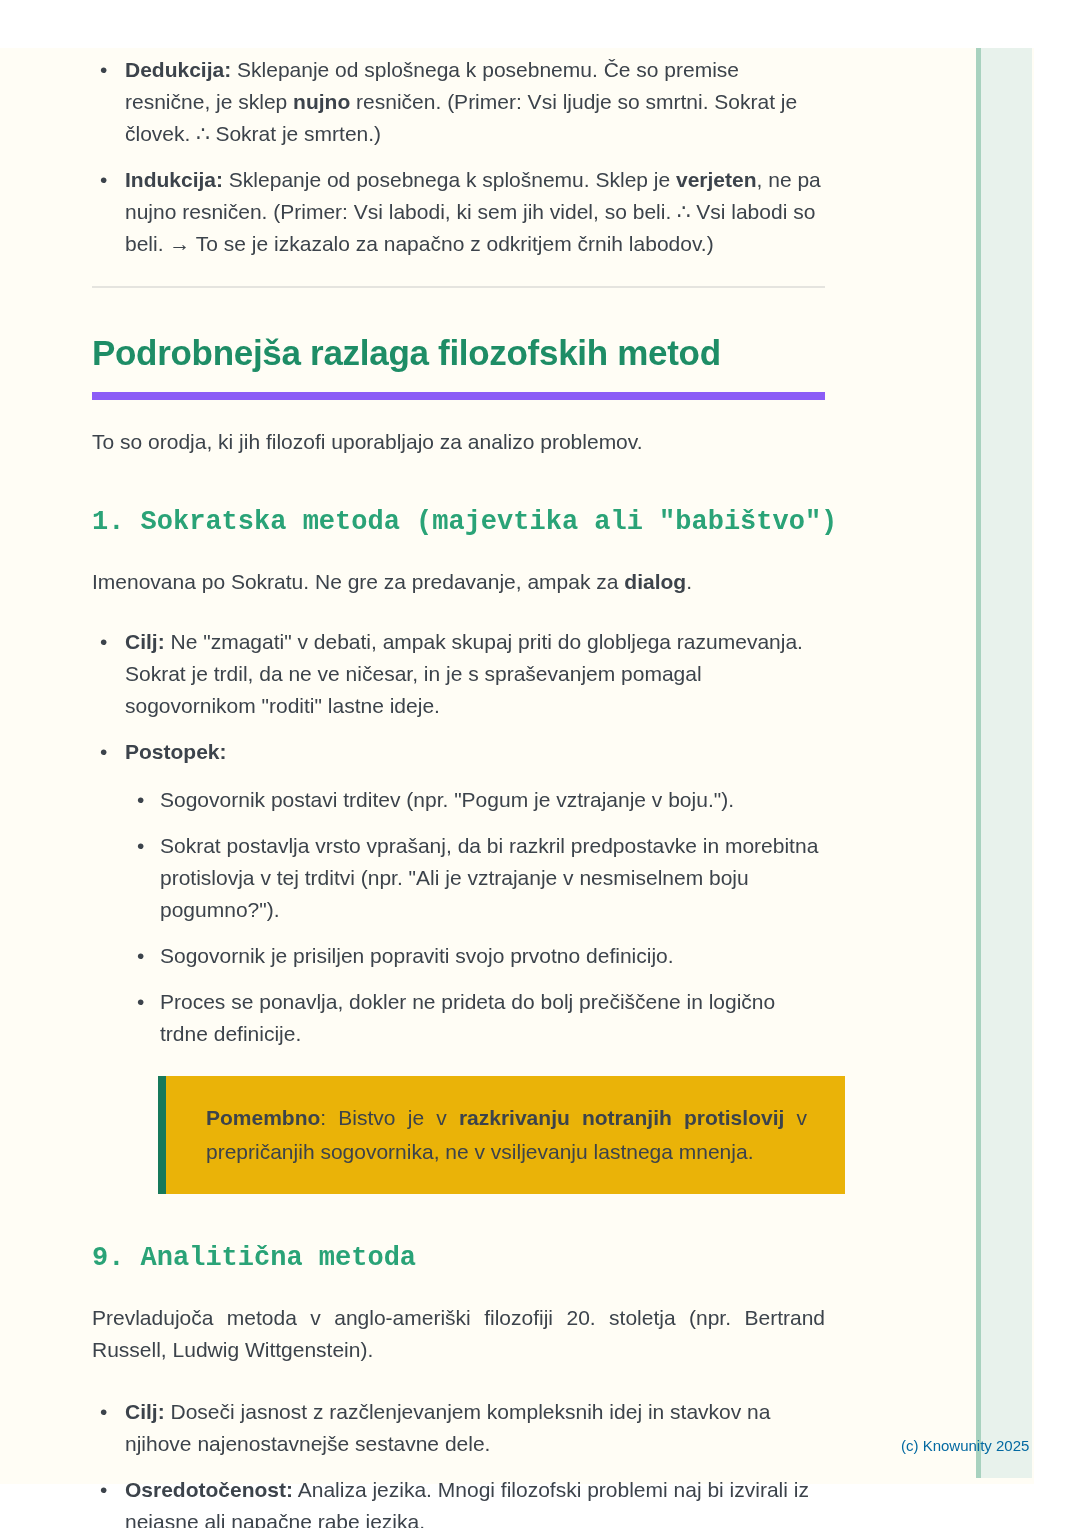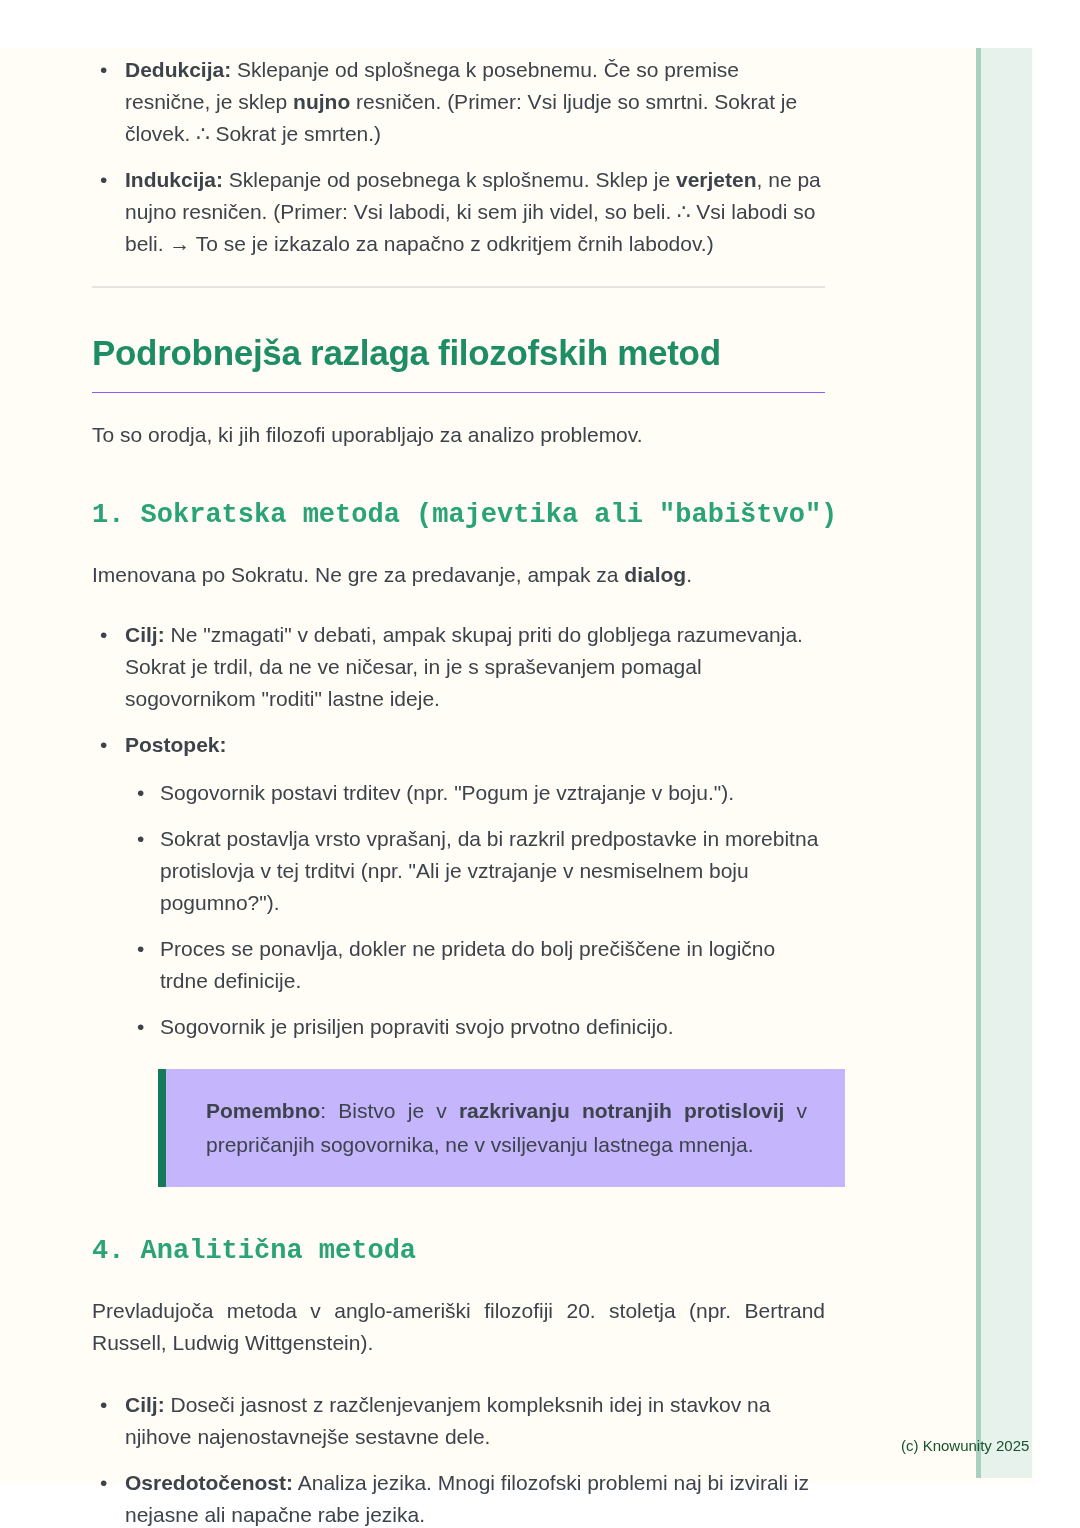--- a/index.html
+++ b/index.html
@@ -27,38 +27,38 @@
   ul.blist>li::before{content:"•";position:absolute;left:8px;top:0;color:#3c434b;}
   ul.sublist{margin-top:16px;}
   ul.sublist>li{position:relative;padding-left:35px;margin-bottom:14px;}
   ul.sublist>li::before{content:"•";position:absolute;left:12px;top:0;color:#3c434b;}
   hr.divider{
     border:none;border-top:2px solid #e5e4df;margin:26px 0 0 0;width:733px;
   }
   h1{
     margin:42px 0 0 0;font-size:35px;line-height:46px;letter-spacing:-0.3px;
     color:#1e8d66;font-weight:700;white-space:nowrap;
-    padding-bottom:16px;border-bottom:1px solid #8b5cf6;width:733px;box-sizing:border-box;
+    padding-bottom:16px;border-bottom:8px solid #8b5cf6;width:733px;box-sizing:border-box;
   }
   h2{
     margin:46px 0 0 0;font-size:27px;line-height:36px;
     color:#2aa377;font-weight:700;white-space:nowrap;font-family:Liberation Mono, monospace;
   }
   p.para{margin:26px 0 0 0;}
   p.just{text-align:justify;}
   .s1-list{margin-top:28px;}
   .callout{
     margin:26px 0 8px 66px;width:687px;box-sizing:border-box;
-    background:#c4b5fd;border-left:8px solid #17795b;
+    background:#eab308;border-left:8px solid #17795b;
     padding:25px 38px 25px 40px;
   }
   .callout p{margin:0;text-align:justify;line-height:34px;}
   .s2-list{margin-top:30px;}
   .watermark{
-    position:absolute;left:901px;top:1437px;font-size:15px;color:#14532d;z-index:5;
+    position:absolute;left:901px;top:1437px;font-size:15px;color:#0369a1;z-index:5;
   }
 </style>
 </head>
 <body>
 
 <div class="page">
   <div class="content">
 
     <ul class="blist">
       <li>
@@ -83,33 +83,33 @@
 
     <ul class="blist s1-list">
       <li>
         <span class="b">Cilj:</span><span> Ne "zmagati" v debati, ampak skupaj priti do globljega razumevanja. Sokrat je trdil, da ne ve ničesar, in je s spraševanjem pomagal sogovornikom "roditi" lastne ideje.</span>
       </li>
       <li>
         <span class="b">Postopek:</span>
         <ul class="sublist">
           <li><span>Sogovornik postavi trditev (npr. "Pogum je vztrajanje v boju.").</span></li>
           <li><span>Sokrat postavlja vrsto vprašanj, da bi razkril predpostavke in morebitna protislovja v tej trditvi (npr. "Ali je vztrajanje v nesmiselnem boju pogumno?").</span></li>
+          <li><span>Sogovornik je prisiljen popraviti svojo prvotno definicijo.</span></li>
           <li><span>Proces se ponavlja, dokler ne prideta do bolj prečiščene in logično trdne definicije.</span></li>
-          <li><span>Sogovornik je prisiljen popraviti svojo prvotno definicijo.</span></li>
         </ul>
       </li>
     </ul>
 
     <div class="callout">
       <p>
         <span class="b">Pomembno</span><span>: Bistvo je v </span><span class="b">razkrivanju notranjih protislovij</span><span> v prepričanjih sogovornika, ne v vsiljevanju lastnega mnenja.</span>
       </p>
     </div>
 
-    <h2>4. Analitična metoda</h2>
+    <h2>9. Analitična metoda</h2>
 
     <p class="para just">Prevladujoča metoda v anglo-ameriški filozofiji 20. stoletja (npr. Bertrand Russell, Ludwig Wittgenstein).</p>
 
     <ul class="blist s2-list">
       <li>
         <span class="b">Cilj:</span><span> Doseči jasnost z razčlenjevanjem kompleksnih idej in stavkov na njihove najenostavnejše sestavne dele.</span>
       </li>
       <li>
         <span class="b">Osredotočenost:</span><span> Analiza jezika. Mnogi filozofski problemi naj bi izvirali iz nejasne ali napačne rabe jezika.</span>
       </li>

